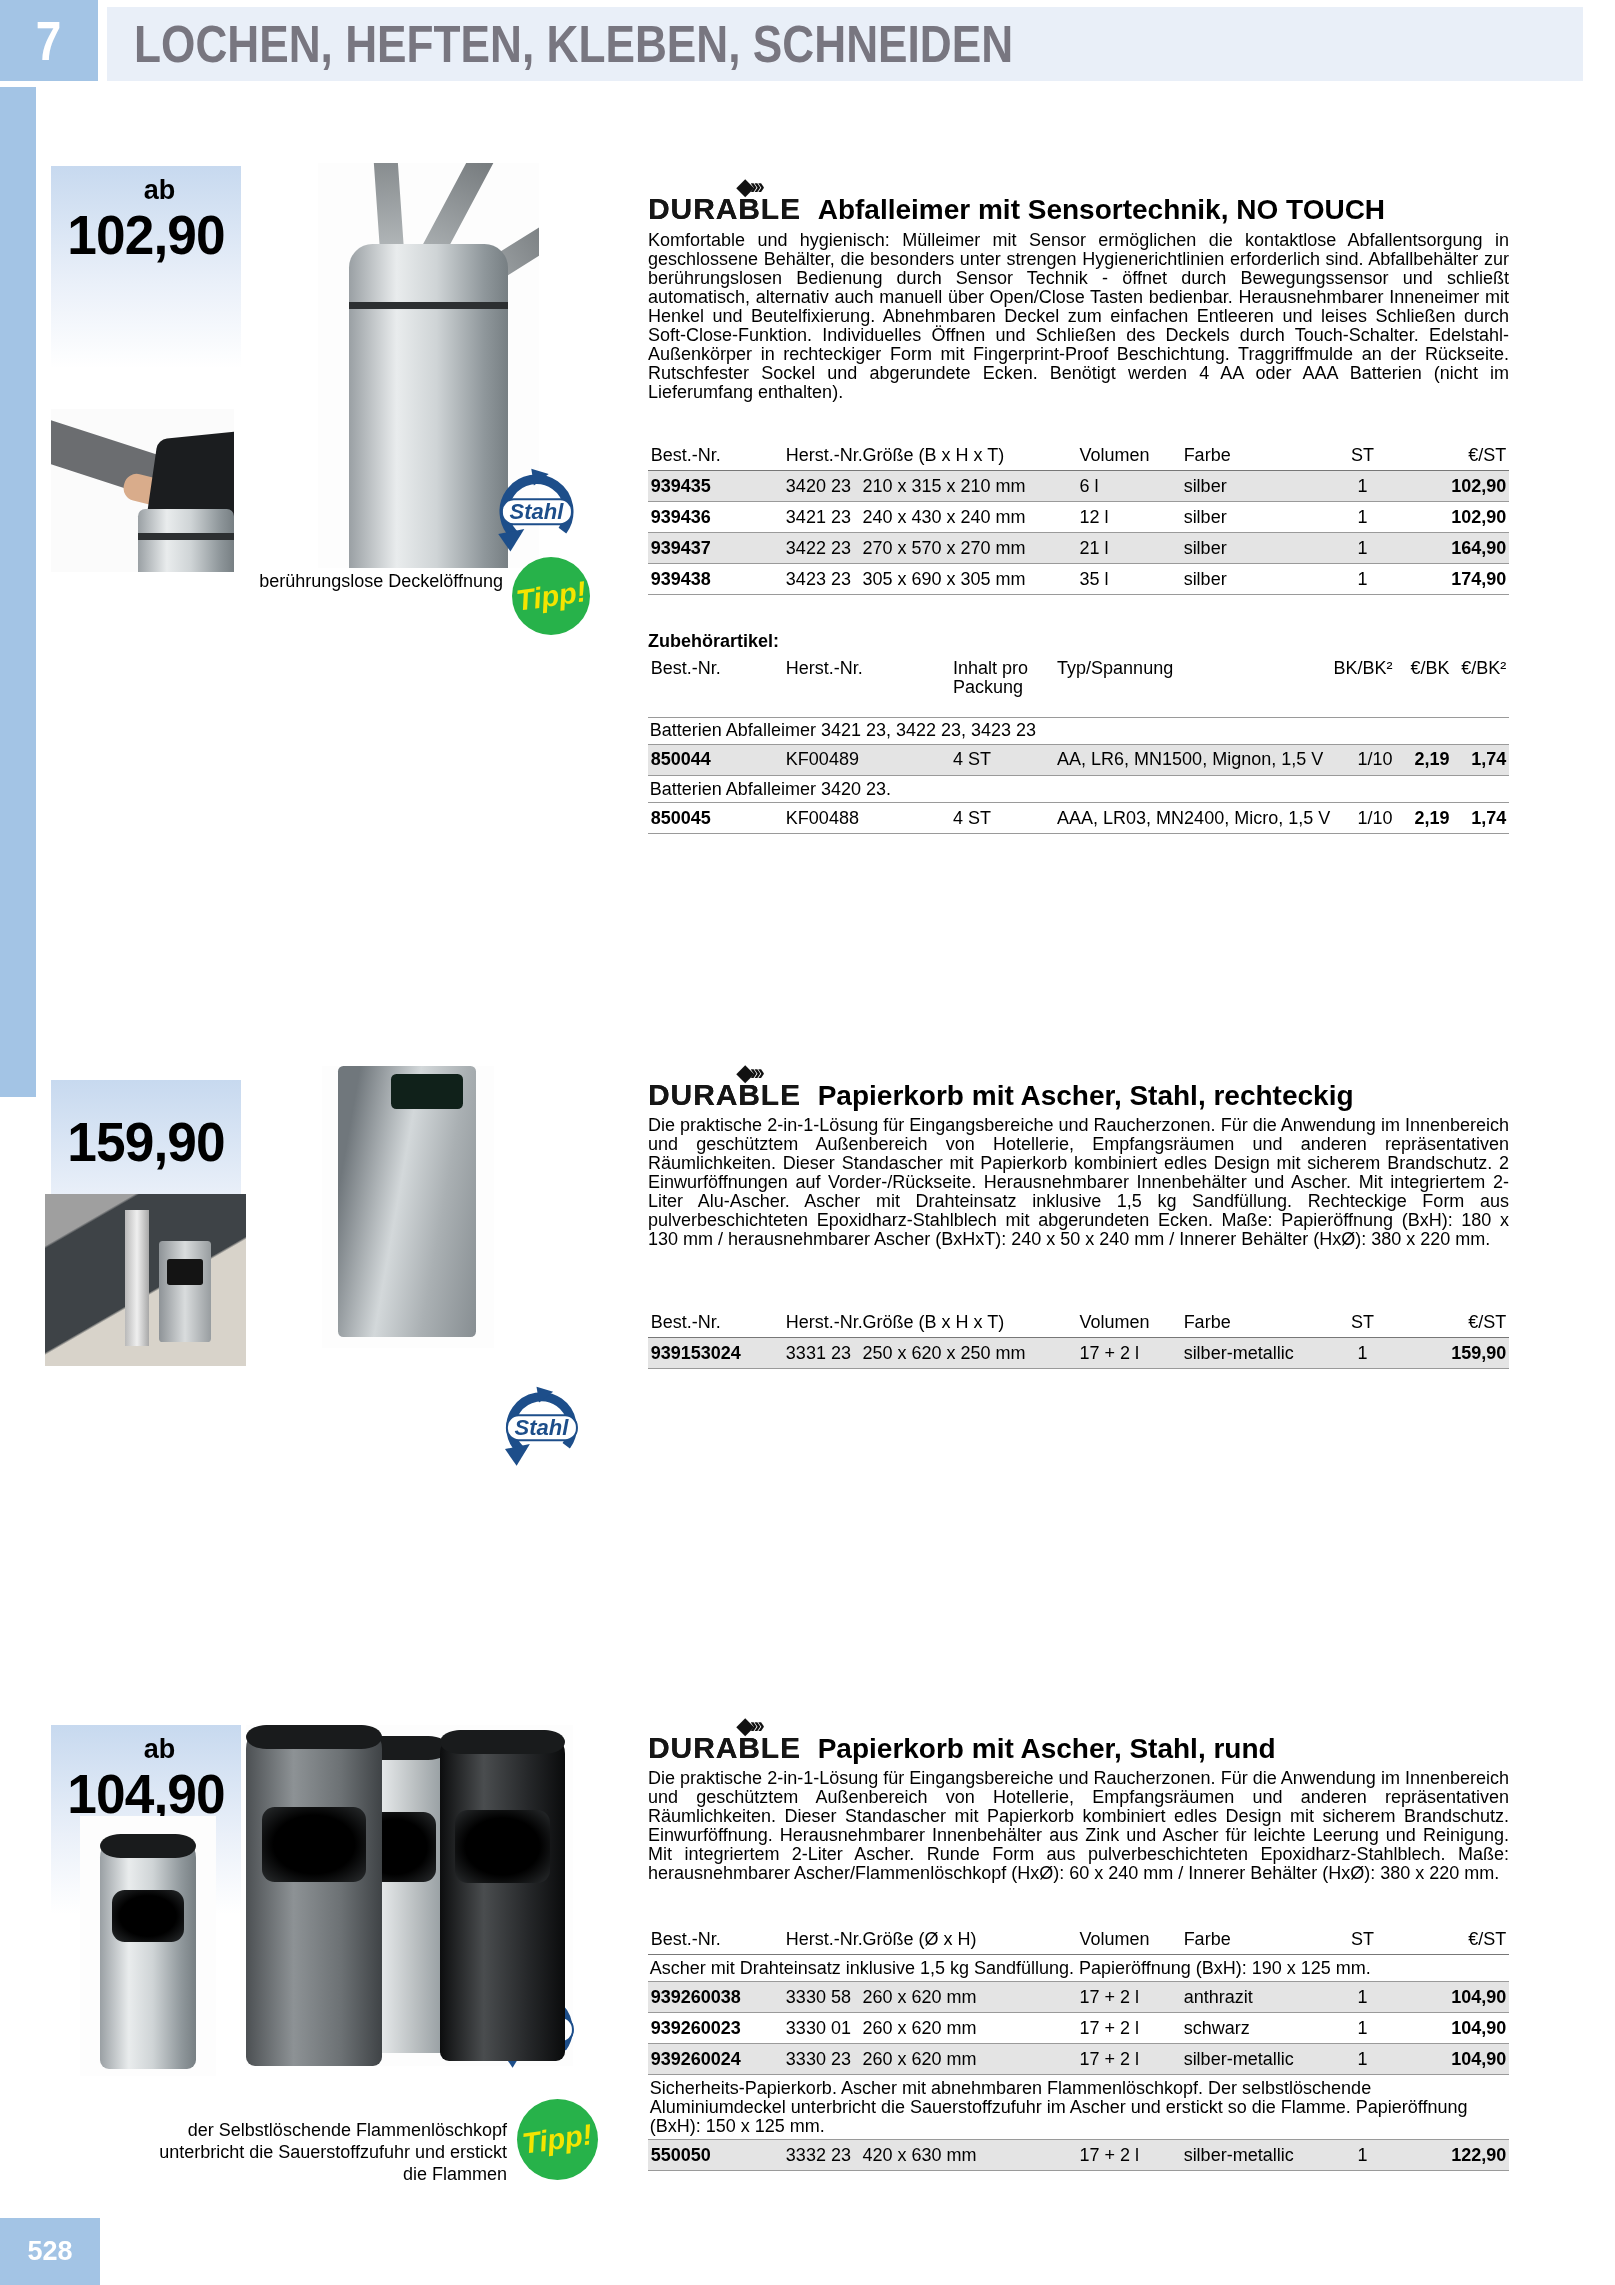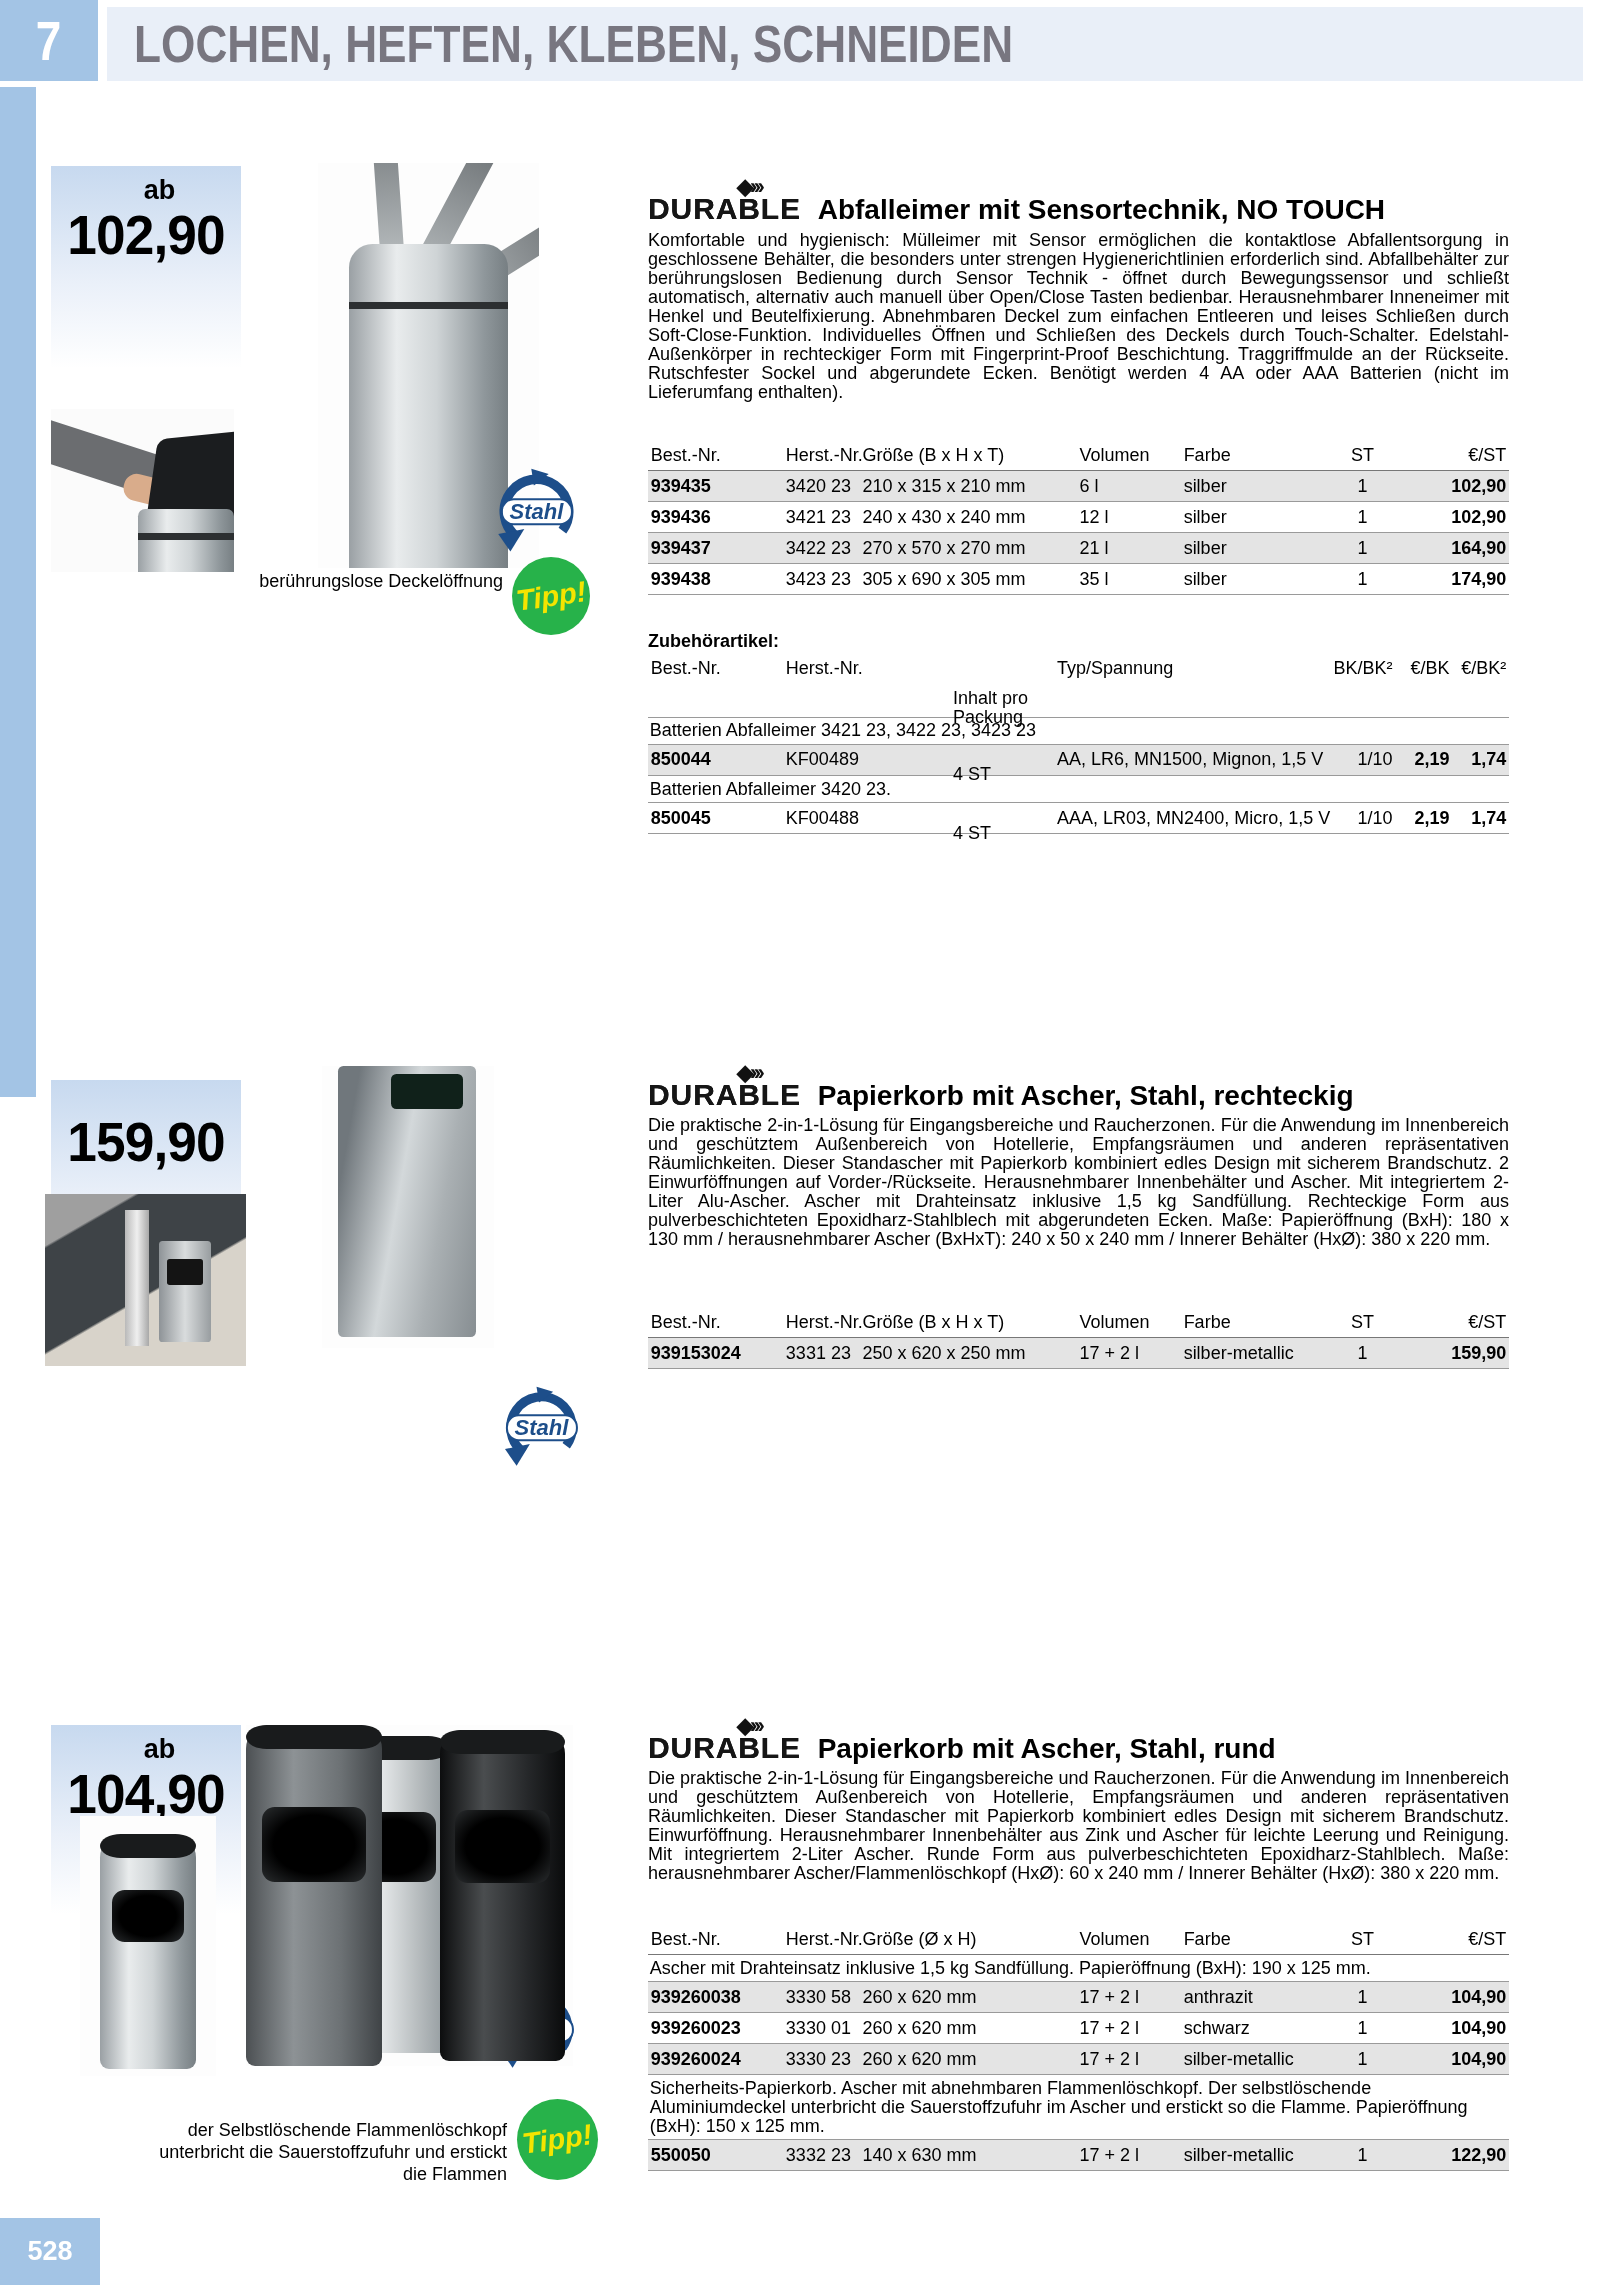--- a/index.html
+++ b/index.html
@@ -59,21 +59,21 @@
   .t-main .c0{width:15.7%;}
   .t-main .c1{width:8.9%;}
   .t-main .c2{width:25.2%;}
   .t-main .c3{width:12.1%;}
   .t-main .c4{width:16.1%;}
   .t-main .c5{width:10%;text-align:center;}
   .t-main .c6{width:12%;text-align:right;}
   
   .t-acc .c0{width:15.7%;}
   .t-acc .c1{width:19.4%;}
-  .t-acc .c2{width:12.1%;margin-top:30px;}
+  .t-acc .c2{width:12.1%;}
   .t-acc .c3{width:31%;}
   .t-acc .c4{width:8.6%;text-align:right;}
   .t-acc .c5{width:6.6%;text-align:right;}
   .t-acc .c6{width:6.6%;text-align:right;}
   .acc-label{position:absolute;left:648px;font-size:18px;font-weight:bold;}
 
   
   .stahl{position:absolute;}
   .stahl .lbl{position:absolute;left:50%;top:50%;transform:translate(-50%,-50%);
               background:#fff;border:2.7px solid #1d4e8a;border-radius:12.7px;padding:0 7.2px;
@@ -398,21 +398,21 @@
         <div class="tcell c2">260 x 620 mm</div>
         <div class="tcell c3">17 + 2 l</div>
         <div class="tcell c4">silber-metallic</div>
         <div class="tcell c5">1</div>
         <div class="tcell c6">104,90</div>
       </div>
       <div class="tnote">Sicherheits-Papierkorb. Ascher mit abnehmbaren Flammenlöschkopf. Der selbstlöschende Aluminiumdeckel unterbricht die Sauerstoffzufuhr im Ascher und erstickt so die Flamme. Papieröffnung (BxH): 150 x 125 mm.</div>
       <div class="trow shaded">
         <div class="tcell c0">550050</div>
         <div class="tcell c1">3332 23</div>
-        <div class="tcell c2">140 x 630 mm</div>
+        <div class="tcell c2">420 x 630 mm</div>
         <div class="tcell c3">17 + 2 l</div>
         <div class="tcell c4">silber-metallic</div>
         <div class="tcell c5">1</div>
         <div class="tcell c6">122,90</div>
       </div>
     </div>
 
   <div class="page-num-box">
     <span>528</span>
   </div>

